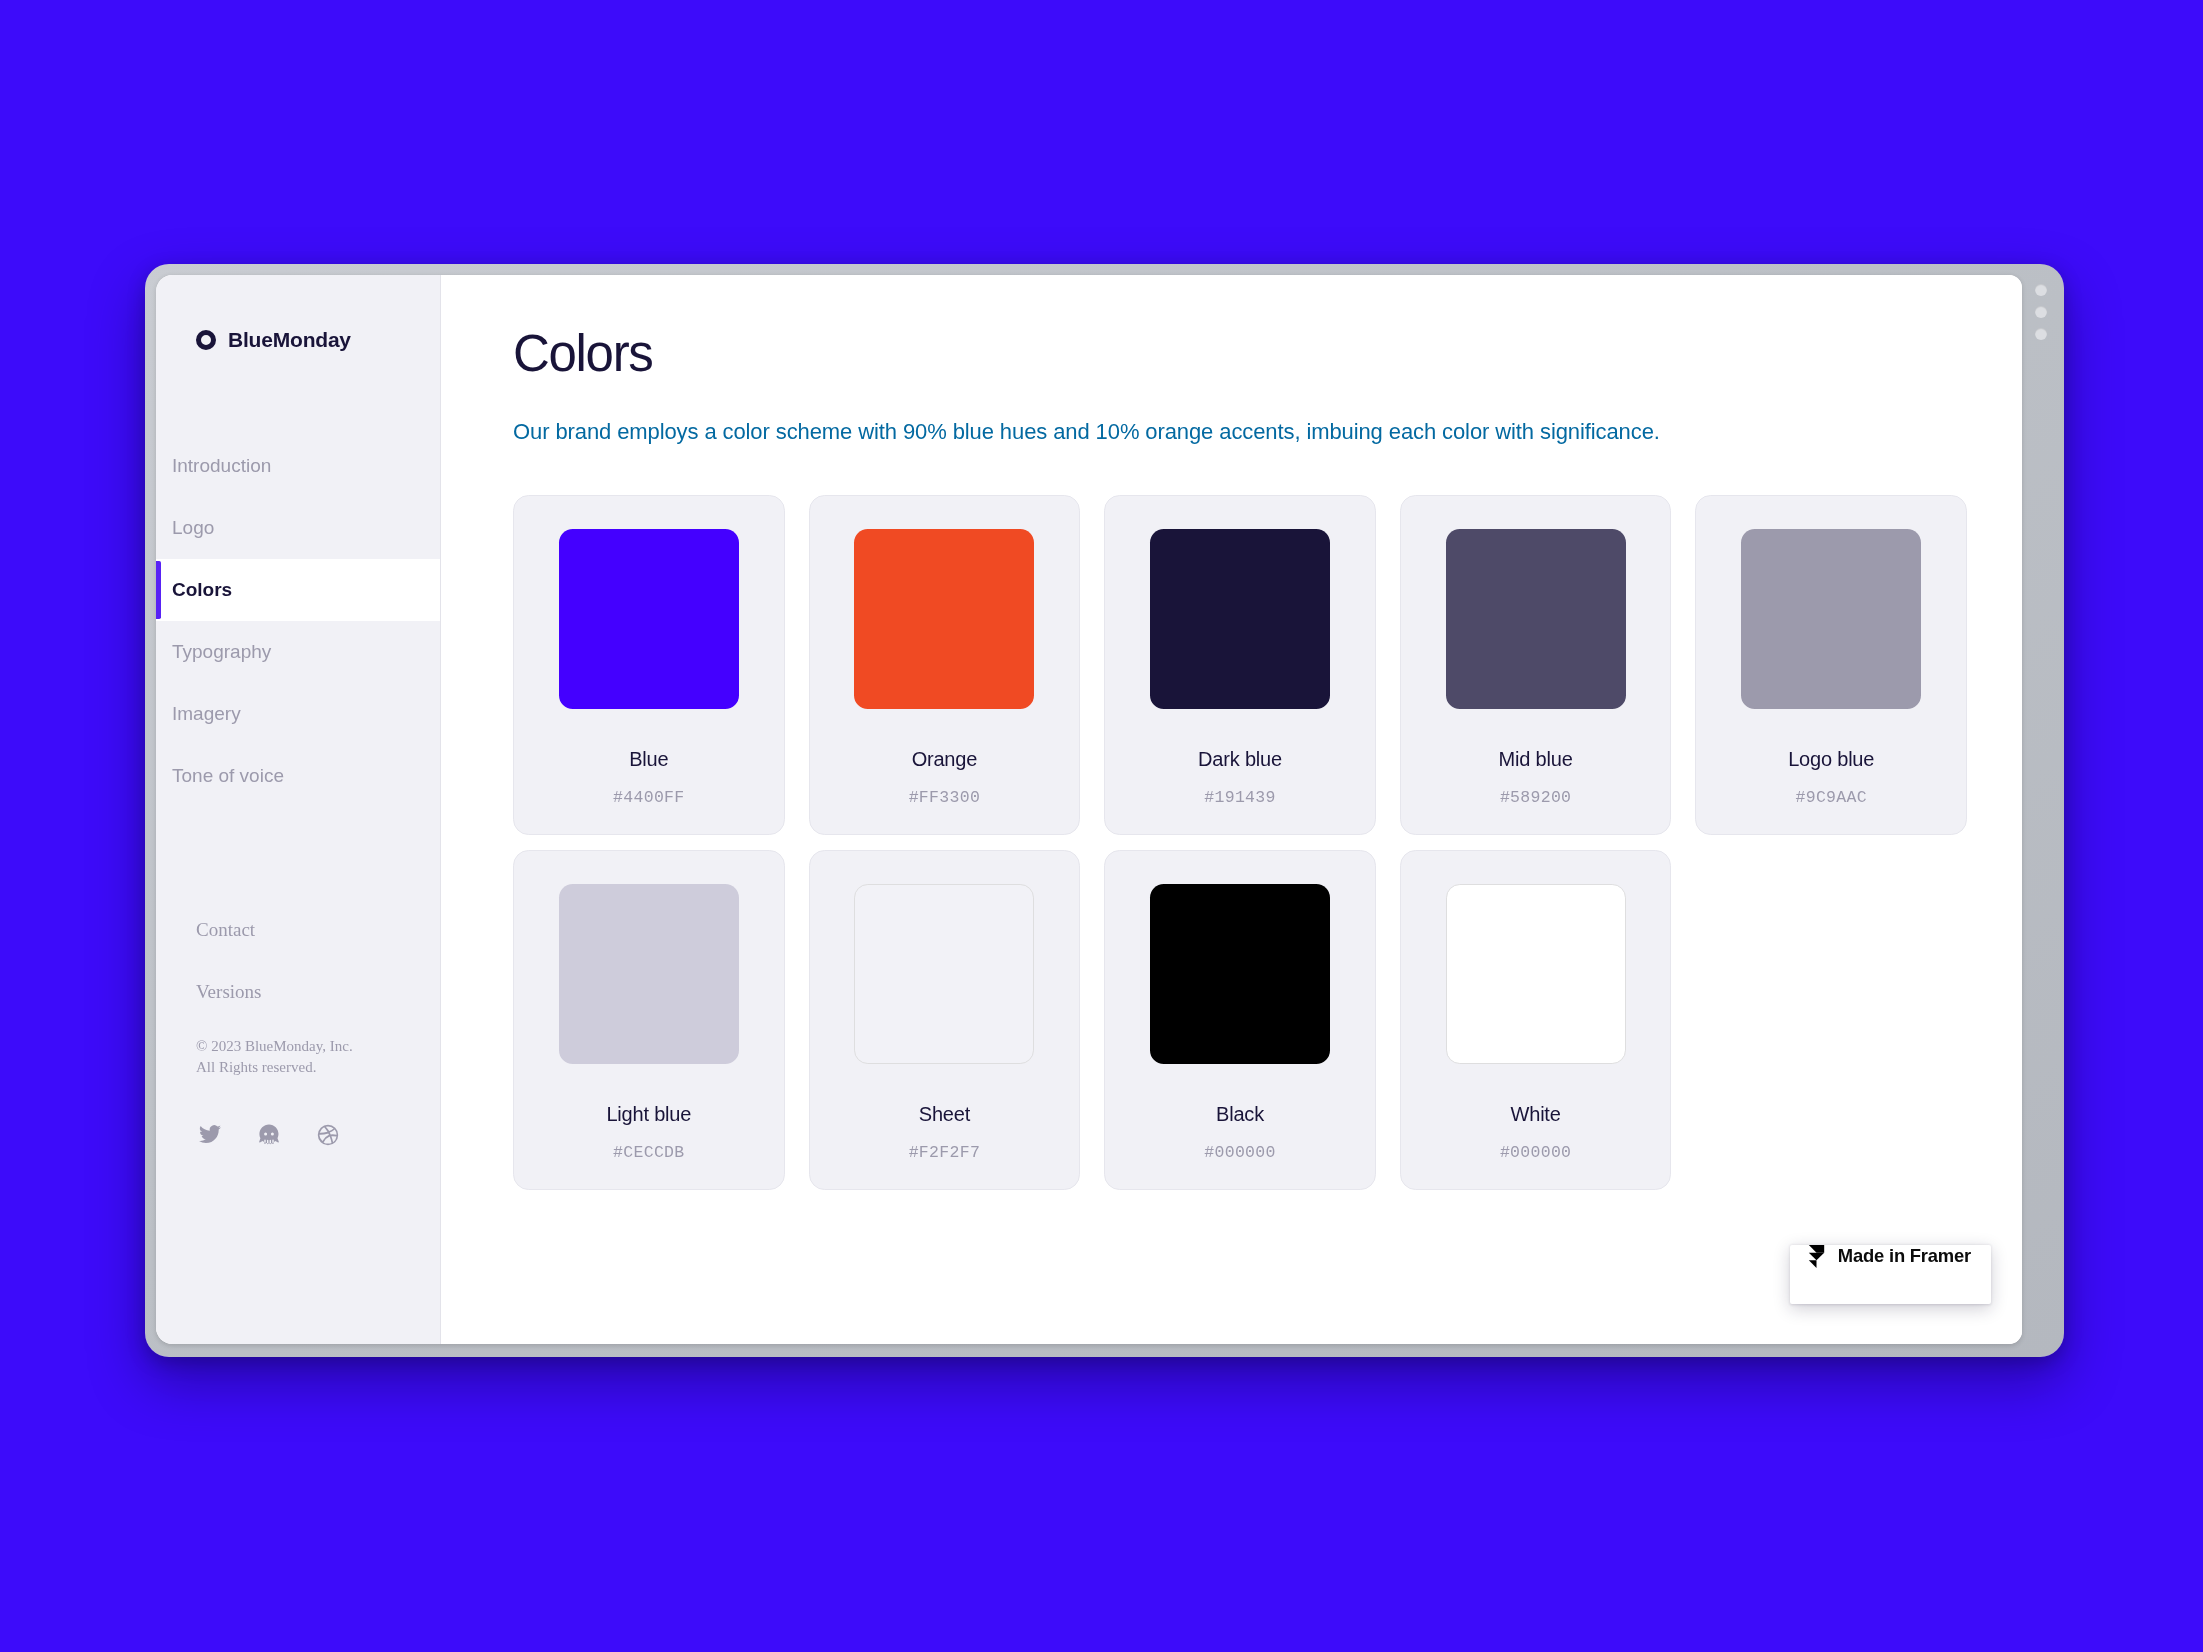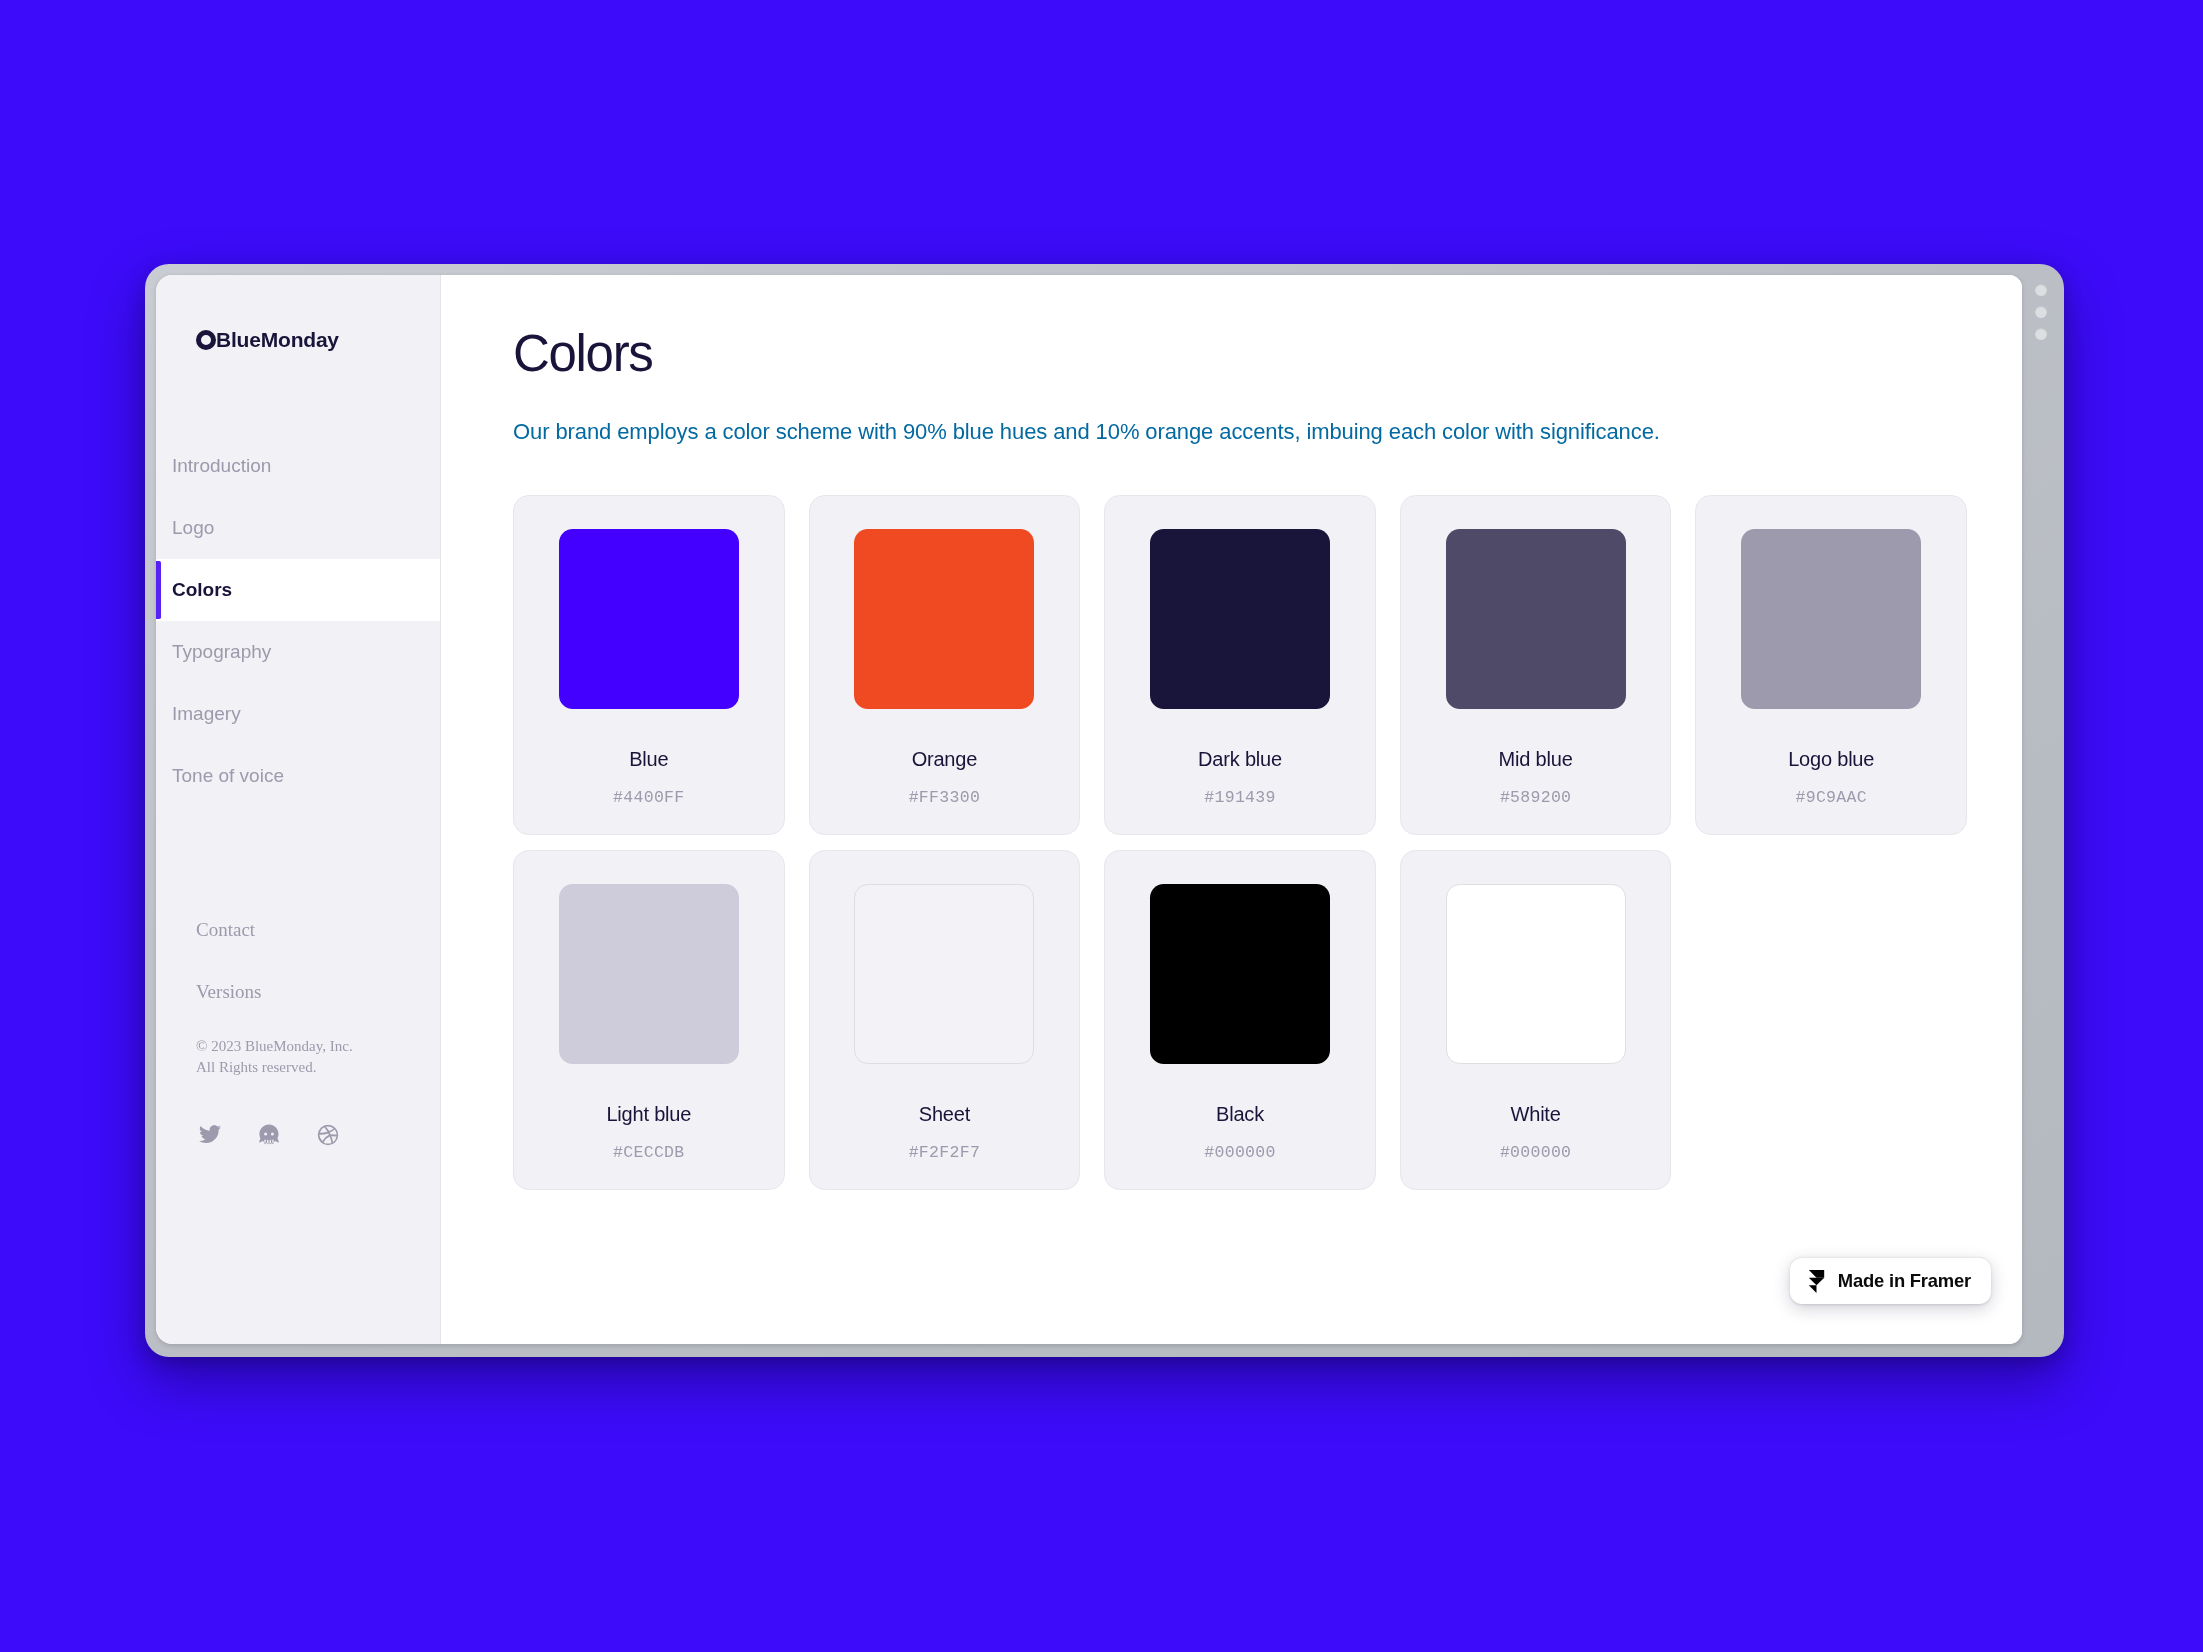--- a/index.html
+++ b/index.html
@@ -68,21 +68,21 @@
     border-right: 0.9px solid #e3e3ea;
     position: relative;
     display: flex;
     flex-direction: column;
     padding: 0;
   }
 
   #brand {
     display: flex;
     align-items: center;
-    gap: 0;
+    gap: 12px;
     padding: 53px 0 0 40px;
   }
   #brand .logo-mark {
     width: 20px;
     height: 20px;
     border-radius: 50%;
     border: 5.5px solid #191439;
     flex: 0 0 20px;
   }
   #brand .brand-name {
@@ -227,27 +227,27 @@
     font-size: 16.5px;
     color: #9C9AAC;
     letter-spacing: 0.3px;
   }
 
   
   #framer-badge {
     position: absolute;
     right: 31px;
     bottom: 40px;
-    height: 46px;
-    display: flex;
-    align-items: center;
+    height: 59px;
+    display: flex;
+    align-items: flex-start;
     gap: 12px;
     padding: 0 20px 0 16.5px;
     background: #ffffff;
-    border-radius: 12px;
+    border-radius: 2px;
     box-shadow: 0 4.6px 16.5px rgba(25, 20, 57, 0.20),
                 0 0.9px 2.8px rgba(25, 20, 57, 0.14);
     cursor: pointer;
     z-index: 5;
   }
   #framer-badge .framer-mark { width: 19px; height: 23px; display: block; }
   #framer-badge .badge-label {
     font-size: 18.4px;
     font-weight: 700;
     color: #0b0b0b;

